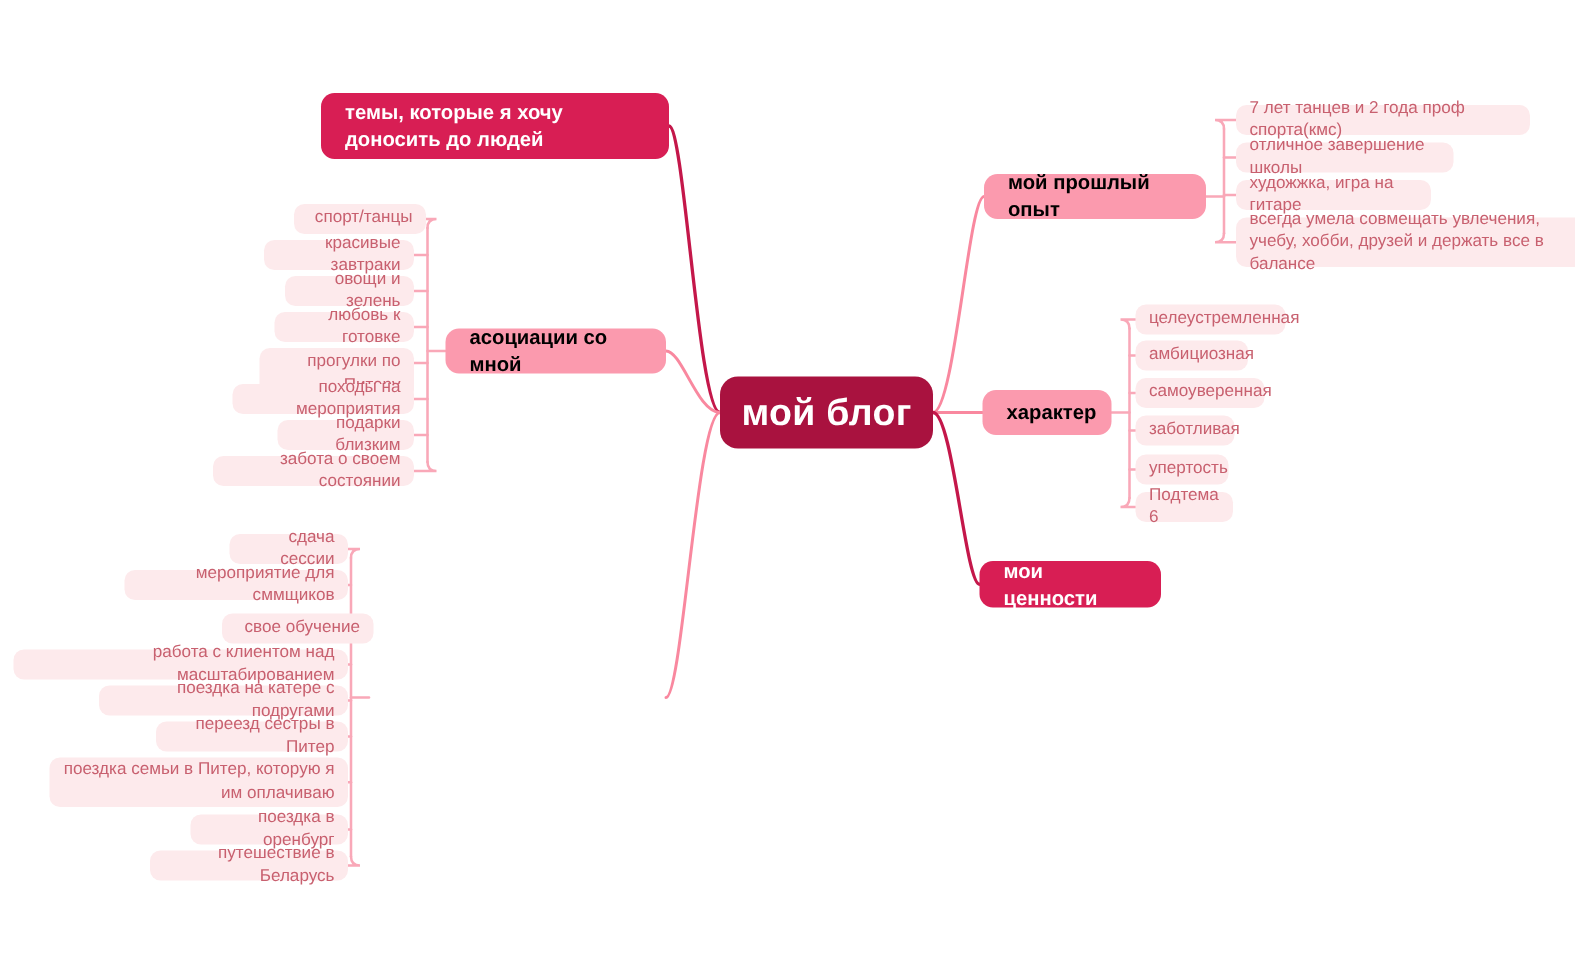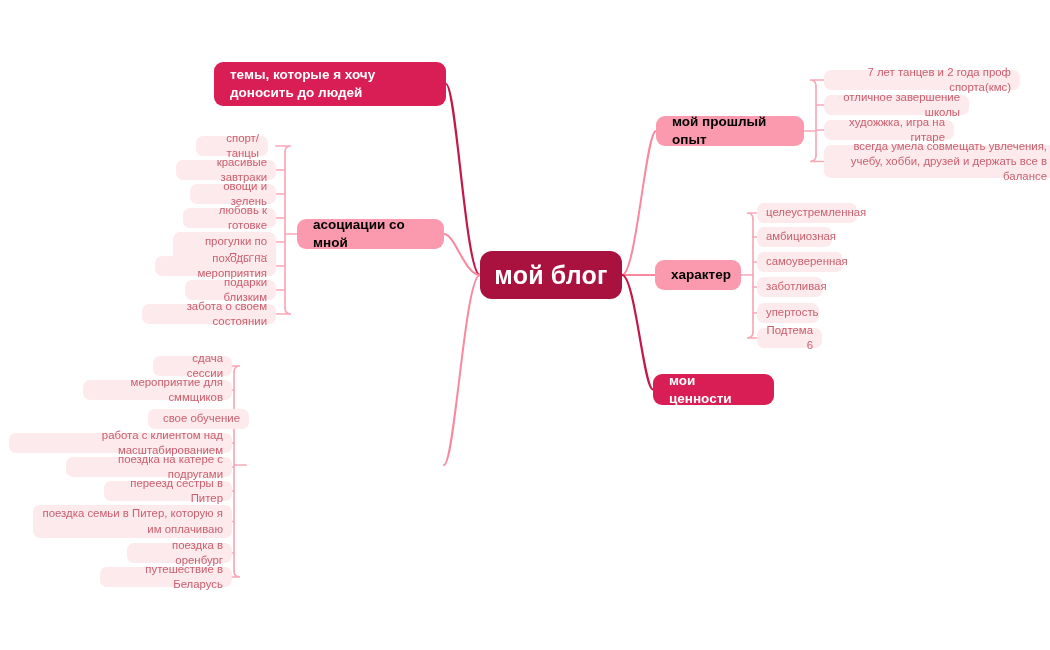--- a/index.html
+++ b/index.html
@@ -67,21 +67,21 @@
   .node.leaf {
     background: #fdeaec;
     color: #c8606f;
     font-size: 11.4px;
     font-weight: 400;
     padding: 0 9px;
     border-radius: 7px;
     line-height: 1.32;
   }
   .node.leaf.align-right { justify-content: flex-end; text-align: right; }
-  .node.leaf.align-left  { justify-content: flex-start; text-align: right; }
+  .node.leaf.align-left  { justify-content: flex-start; text-align: left; }
   .node .label { display: block; width: 100%; }
   .node.root .label { width: auto; }
 </style>
 </head>
 <body>
 
 <div id="canvas">
   <svg id="edges" viewBox="0 0 1050 650" xmlns="http://www.w3.org/2000/svg">
       <path d="M 480 275 C 465.72 275, 456.2 84, 446 84" fill="none" stroke="#c4174a" stroke-width="2.2" stroke-linecap="round"></path>
       <path d="M 480 275 C 464.88 275, 454.8 234, 444 234" fill="none" stroke="#f9889f" stroke-width="2" stroke-linecap="round"></path>
@@ -127,21 +127,21 @@
     </svg>
 <div class="node root" style="left: 480px; top: 251px; width: 142px; height: 48px;">
       <span class="label">мой блог</span>
     </div>
     <div class="node dark" style="left: 214px; top: 62px; width: 232px; height: 44px;">
       <span class="label">темы, которые я хочу доносить до людей</span>
     </div>
     <div class="node pink" style="left: 297px; top: 219px; width: 147px; height: 30px;">
       <span class="label">асоциации со мной</span>
     </div>
-    <div class="node leaf align-right" style="left: 196px; top: 136px; width: 72px; height: 20px;">
+    <div class="node leaf align-right" style="left: 196px; top: 136px; width: 88px; height: 20px;">
       <span class="label">спорт/танцы</span>
     </div>
     <div class="node leaf align-right" style="left: 176px; top: 160px; width: 100px; height: 20px;">
       <span class="label">красивые завтраки</span>
     </div>
     <div class="node leaf align-right" style="left: 190px; top: 184px; width: 86px; height: 20px;">
       <span class="label">овощи и зелень</span>
     </div>
     <div class="node leaf align-right" style="left: 183px; top: 208px; width: 93px; height: 20px; text-align: right;">
       <span class="label">любовь к готовке</span>

